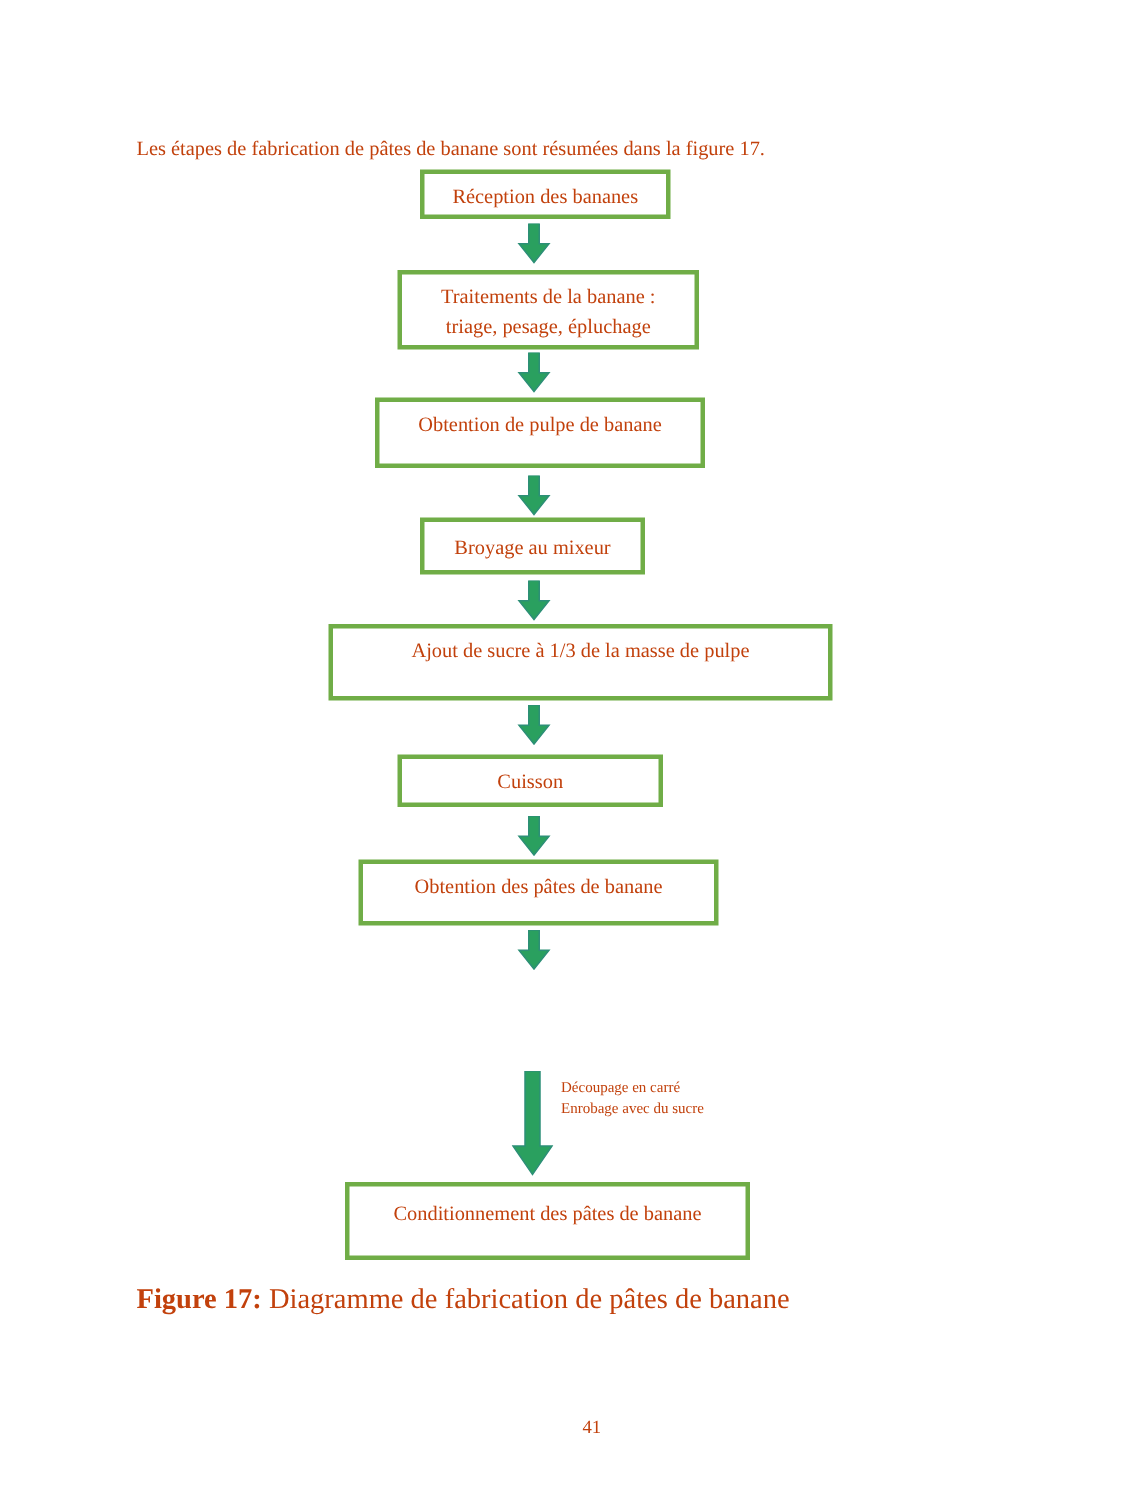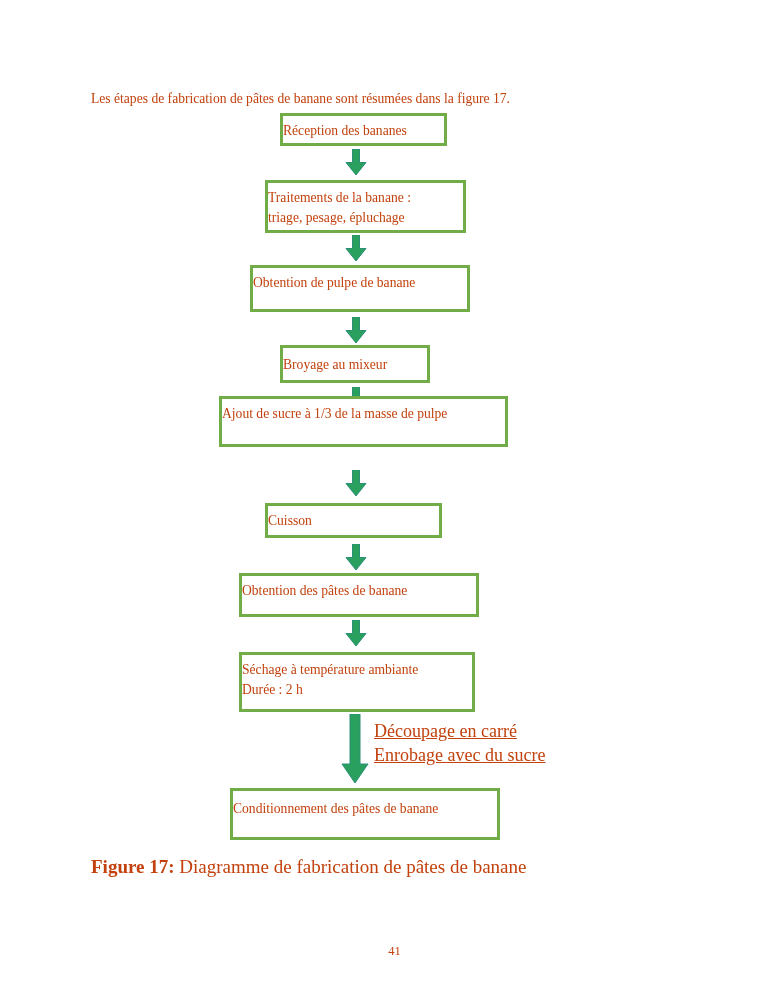--- a/index.html
+++ b/index.html
@@ -22,31 +22,31 @@
     top: 90px;
     margin: 0;
     font-size: 13.6px;
     line-height: 1.3;
   }
   .fbox {
     position: absolute;
     box-sizing: border-box;
     border: 3px solid var(--box-border, #70AD47);
     background: #ffffff;
-    text-align: left;
+    text-align: center;
     padding-top: 5px;
     font-size: 13.6px;
     line-height: 1.45;
     white-space: pre-line;
   }
   .step0 { left: 280px; top: 113px; width: 167px; height: 33px; }
   .step1 { left: 265px; top: 180px; width: 201px; height: 53px; }
   .step2 { left: 250px; top: 265px; width: 220px; height: 47px; }
   .step3 { left: 280px; top: 345px; width: 150px; height: 38px; padding-top: 7px; }
-  .step4 { left: 219px; top: 396px; width: 289px; height: 51px; }
+  .step4 { left: 219px; top: 416px; width: 336px; height: 51px; }
   .step5 { left: 265px; top: 503px; width: 177px; height: 35px; }
   .step6 { left: 239px; top: 573px; width: 240px; height: 44px; }
   .step7 { left: 239px; top: 652px; width: 236px; height: 60px; }
   .step8 { left: 230px; top: 788px; width: 270px; height: 52px; padding-top: 8px; }
   .arrow {
     position: absolute;
     color: var(--arrow-fill, #27A05F);
     display: block;
   }
   .a1 { left: 344px; top: 149px; }
@@ -54,24 +54,23 @@
   .a3 { left: 344px; top: 317px; }
   .a4 { left: 344px; top: 387px; }
   .a5 { left: 344px; top: 470px; }
   .a6 { left: 344px; top: 544px; }
   .a7 { left: 344px; top: 620px; }
   .a-long { left: 341px; top: 714px; }
   .arrow-note {
     position: absolute;
     left: 374px;
     top: 719px;
-    font-size: 18px;
+    font-size: 10px;
     line-height: 1.35;
     white-space: pre-line;
-    text-decoration: underline;
   }
   .caption {
     position: absolute;
     left: 91px;
     top: 856px;
     margin: 0;
     font-size: 19px;
   }
   .caption b { font-weight: bold; }
   .page-number {
@@ -127,22 +126,20 @@
   <svg class="arrow a6" width="24" height="27" viewBox="0 0 24 27">
     <polygon points="8.5,0 15.5,0 15.5,13.5 22,13.5 12,26 2,13.5 8.5,13.5" fill="currentColor" stroke="var(--arrow-edge, #2D8F77)" stroke-width="1"></polygon>
   </svg>
 
   <div class="fbox step6">Obtention des pâtes de banane</div>
 
   <svg class="arrow a7" width="24" height="27" viewBox="0 0 24 27">
     <polygon points="8.5,0 15.5,0 15.5,13.5 22,13.5 12,26 2,13.5 8.5,13.5" fill="currentColor" stroke="var(--arrow-edge, #2D8F77)" stroke-width="1"></polygon>
   </svg>
 
-  <div class="fbox step7">Séchage à température ambiante
-Durée : 2 h</div>
 
   <svg class="arrow a-long" width="28" height="70" viewBox="0 0 28 70">
     <polygon points="9,0 19,0 19,50 27,50 14,69 1,50 9,50" fill="currentColor" stroke="var(--arrow-edge, #2D8F77)" stroke-width="1"></polygon>
   </svg>
 
   <div class="arrow-note">Découpage en carré
 Enrobage avec du sucre</div>
 
   <div class="fbox step8">Conditionnement des pâtes de banane</div>
 

